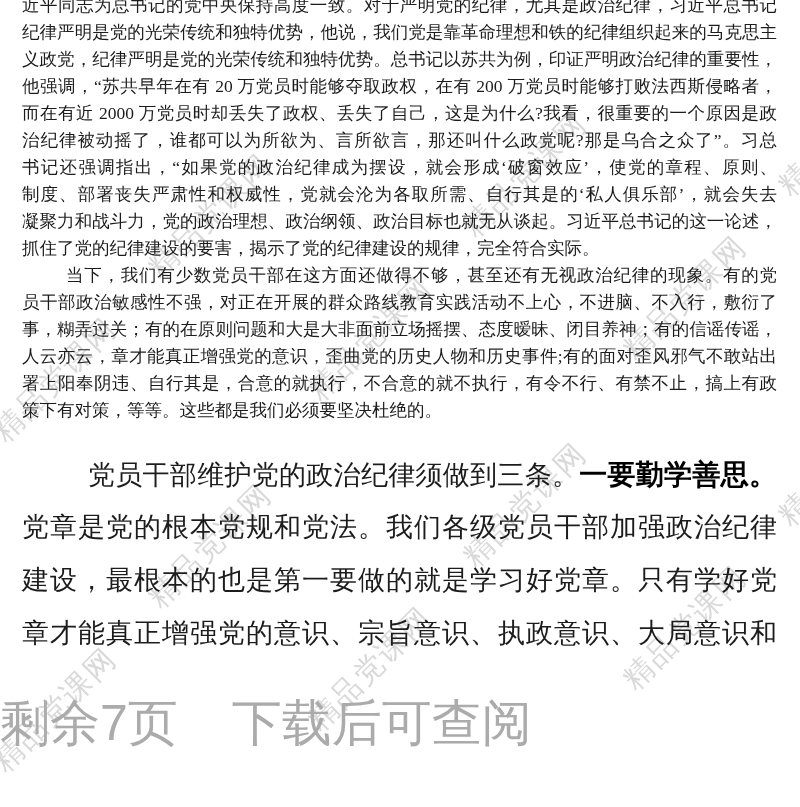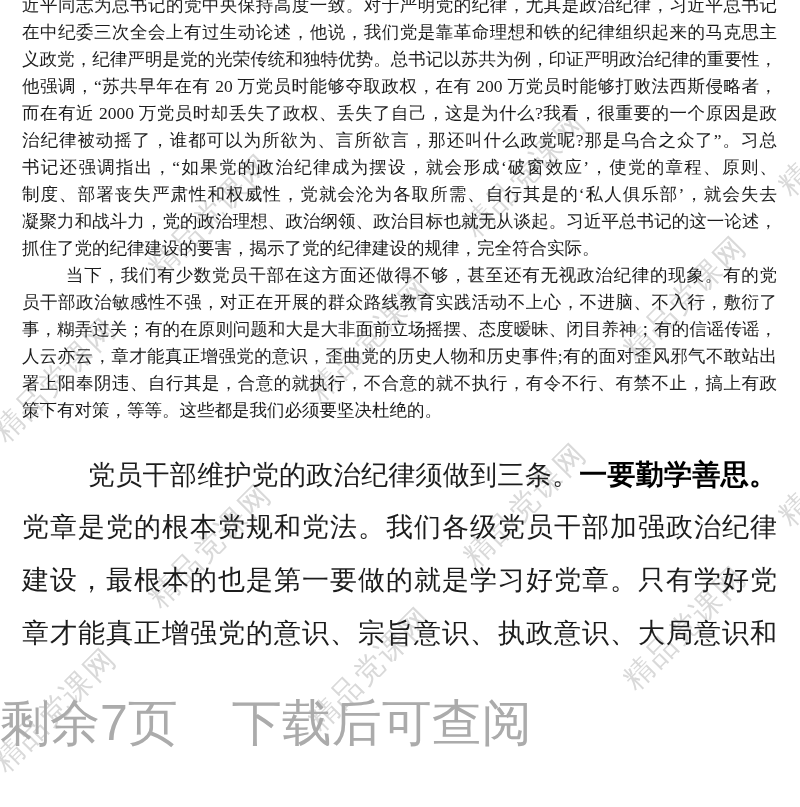--- a/index.html
+++ b/index.html
@@ -90,21 +90,21 @@
     <span class="wm" style="left:210px; top:546px;">精品党课网</span>
     <span class="wm" style="left:525px; top:505px;">精品党课网</span>
     <span class="wm" style="left:840px; top:464px;">精品党课网</span>
     <span class="wm" style="left:55px;  top:710px;">精品党课网</span>
     <span class="wm" style="left:370px; top:669px;">精品党课网</span>
     <span class="wm" style="left:685px; top:628px;">精品党课网</span>
   </div>
 
   <div class="bodytext">
     <div class="bline">近平同志为总书记的党中央保持高度一致。对于严明党的纪律，尤其是政治纪律，习近平总书记</div>
-    <div class="bline">在中纪委三次全会上有过生动论述，他说，我们党是靠革命理想和铁的纪律组织起来的马克思主</div>
+    <div class="bline">纪律严明是党的光荣传统和独特优势，他说，我们党是靠革命理想和铁的纪律组织起来的马克思主</div>
     <div class="bline">义政党，纪律严明是党的光荣传统和独特优势。总书记以苏共为例，印证严明政治纪律的重要性，</div>
     <div class="bline">他强调，“苏共早年在有 20 万党员时能够夺取政权，在有 200 万党员时能够打败法西斯侵略者，</div>
     <div class="bline">而在有近 2000 万党员时却丢失了政权、丢失了自己，这是为什么?我看，很重要的一个原因是政</div>
     <div class="bline">治纪律被动摇了，谁都可以为所欲为、言所欲言，那还叫什么政党呢?那是乌合之众了”。习总</div>
     <div class="bline">书记还强调指出，“如果党的政治纪律成为摆设，就会形成‘破窗效应’，使党的章程、原则、</div>
     <div class="bline">制度、部署丧失严肃性和权威性，党就会沦为各取所需、自行其是的‘私人俱乐部’，就会失去</div>
     <div class="bline">凝聚力和战斗力，党的政治理想、政治纲领、政治目标也就无从谈起。习近平总书记的这一论述，</div>
     <div class="bline para-end">抓住了党的纪律建设的要害，揭示了党的纪律建设的规律，完全符合实际。</div>
     <div class="bline indent">当下，我们有少数党员干部在这方面还做得不够，甚至还有无视政治纪律的现象。有的党</div>
     <div class="bline">员干部政治敏感性不强，对正在开展的群众路线教育实践活动不上心，不进脑、不入行，敷衍了</div>

